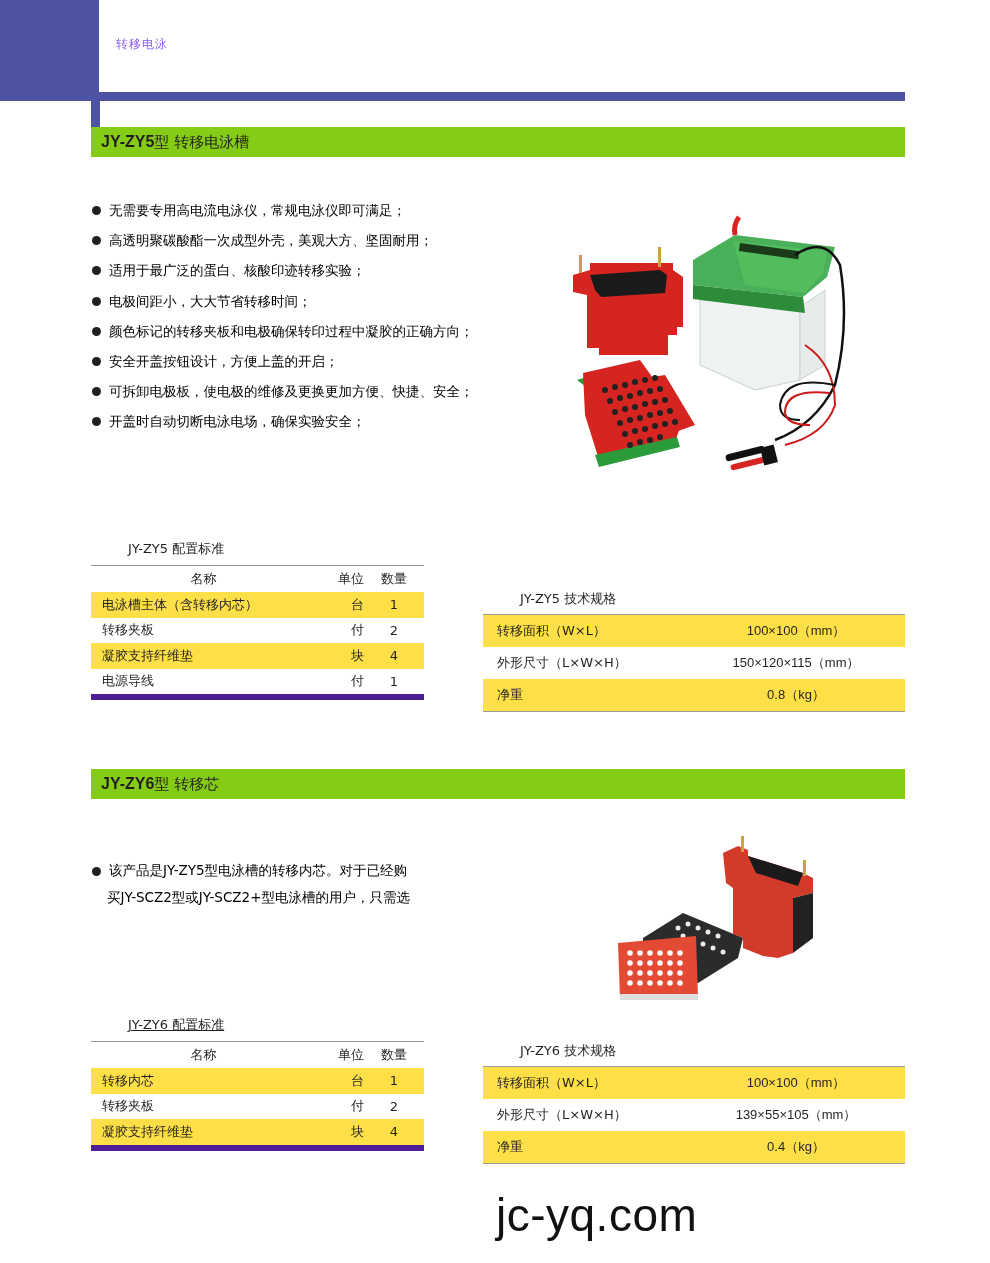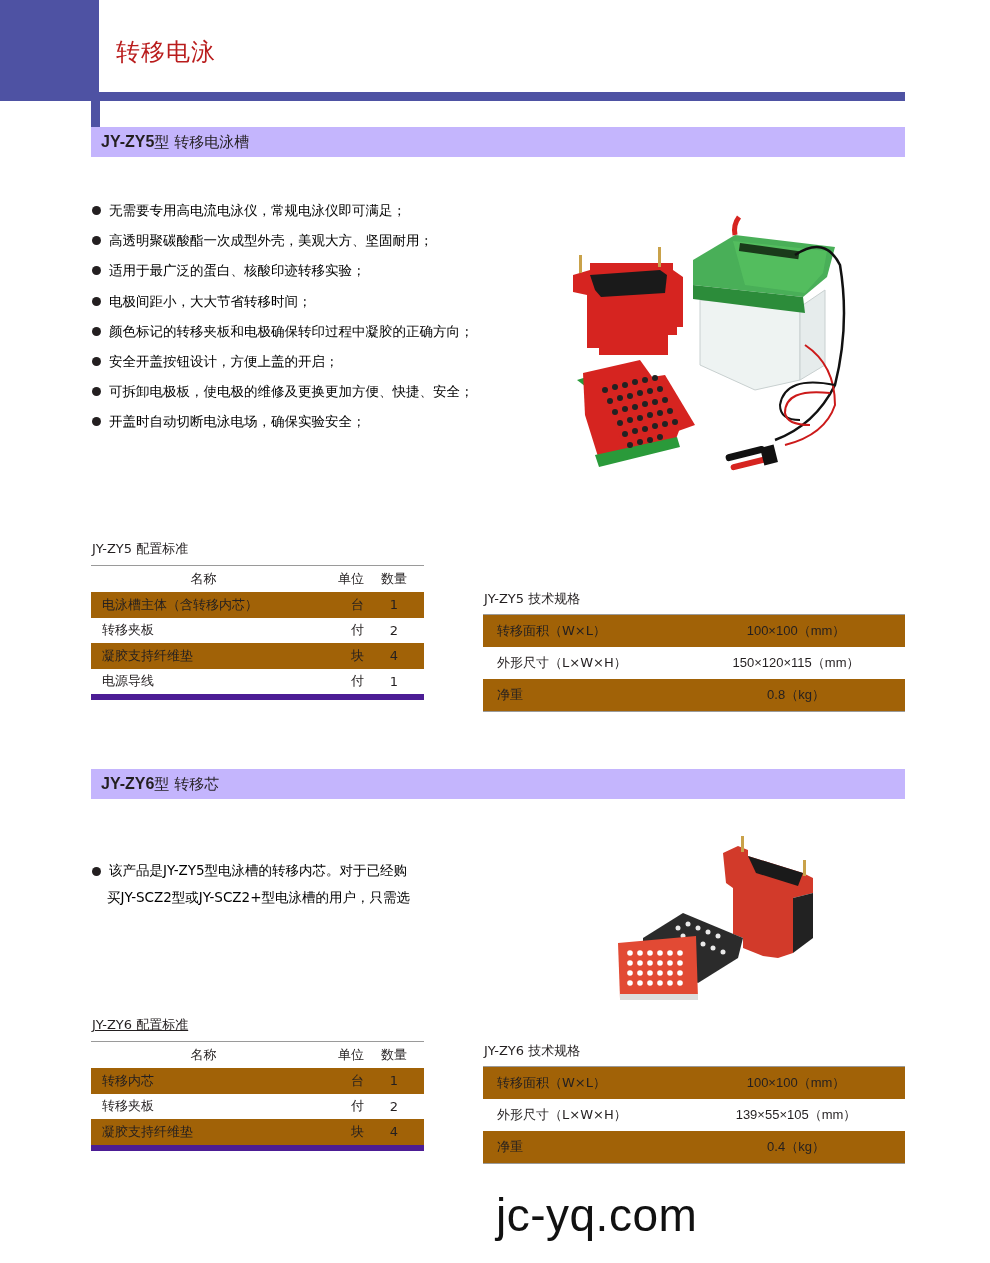--- a/index.html
+++ b/index.html
@@ -6,41 +6,41 @@
   body {
     width: 990px; height: 1263px; position: relative; overflow: hidden;
     background: #ffffff;
     font-family: "DejaVu Sans", "Liberation Sans", sans-serif;
     color: #231f20;
   }
   .abs { position: absolute; }
   .corner-block { left: 0; top: 0; width: 99px; height: 101px; background: #4e52a3; }
   .corner-stub { left: 91px; top: 101px; width: 9px; height: 26px; background: #4e52a3; }
   .top-bar { left: 99px; top: 92px; width: 806px; height: 9px; background: #4e52a3; }
-  .page-title { left: 116px; top: 36px; font-size: 24px; color: #b91c1c; letter-spacing: 1px; }
-
-  .section-bar { left: 91px; width: 814px; height: 30px; background: #c4b5fd; }
+  .page-title { left: 116px; top: 36px; font-size: 12px; color: #8b5cf6; letter-spacing: 1px; }
+
+  .section-bar { left: 91px; width: 814px; height: 30px; background: #84cc16; }
   .section-bar .label { position: absolute; left: 10px; top: 6px; font-size: 15px; color: #231f20; white-space: nowrap; }
   .section-bar .model { font-family: "Liberation Sans", sans-serif; font-weight: bold; font-size: 16px; }
 
   .bullets { left: 92px; margin: 0; padding: 0; list-style: none; }
   .bullets li { position: relative; padding-left: 17px; font-size: 13.5px; line-height: 30.2px; white-space: nowrap; color: #000000; }
   .bullets li .dot { position: absolute; left: 0; top: 11px; width: 9px; height: 9px; border-radius: 50%; background: #231f20; }
   .bullets li .cont { display: block; margin-left: -2px; }
 
-  .tbl-caption { font-size: 13px; color: #231f20; white-space: nowrap; }
+  .tbl-caption { font-size: 13px; color: #231f20; white-space: nowrap; margin-left: 36px; }
   table.cfg, table.spec { position: absolute; border-collapse: collapse; font-size: 13px; color: #231f20; }
   table.cfg { width: 333px; border-top: 1px solid #9a9a9a; border-bottom: 6px solid #4c1d95; }
   table.cfg th { font-weight: normal; height: 26px; padding: 0; }
   table.cfg td { height: 25.5px; padding: 0; }
   table.cfg td.name { padding-left: 11px; text-align: left; }
   table.cfg th.name { text-align: center; width: 225px; }
   table.cfg .unit { text-align: right; width: 48px; }
   table.cfg .qty { text-align: center; }
-  tr.shade { background: #a16207; }
+  tr.shade { background: #fde047; }
 
   table.spec { width: 422px; border-top: 1px solid #9a9a9a; border-bottom: 1px solid #9a9a9a; }
   table.spec td { height: 32px; padding: 0; }
   table.spec td.k { padding-left: 14px; width: 190px; text-align: left; }
   table.spec td.v { text-align: center; font-family: "Liberation Sans", sans-serif; }
 
   .img-box { overflow: hidden; }
   .footer-url { left: 496px; top: 1188px; font-family: "Liberation Sans", sans-serif; font-size: 46px; color: #111; letter-spacing: 0.5px; }
 </style>
 </head>

